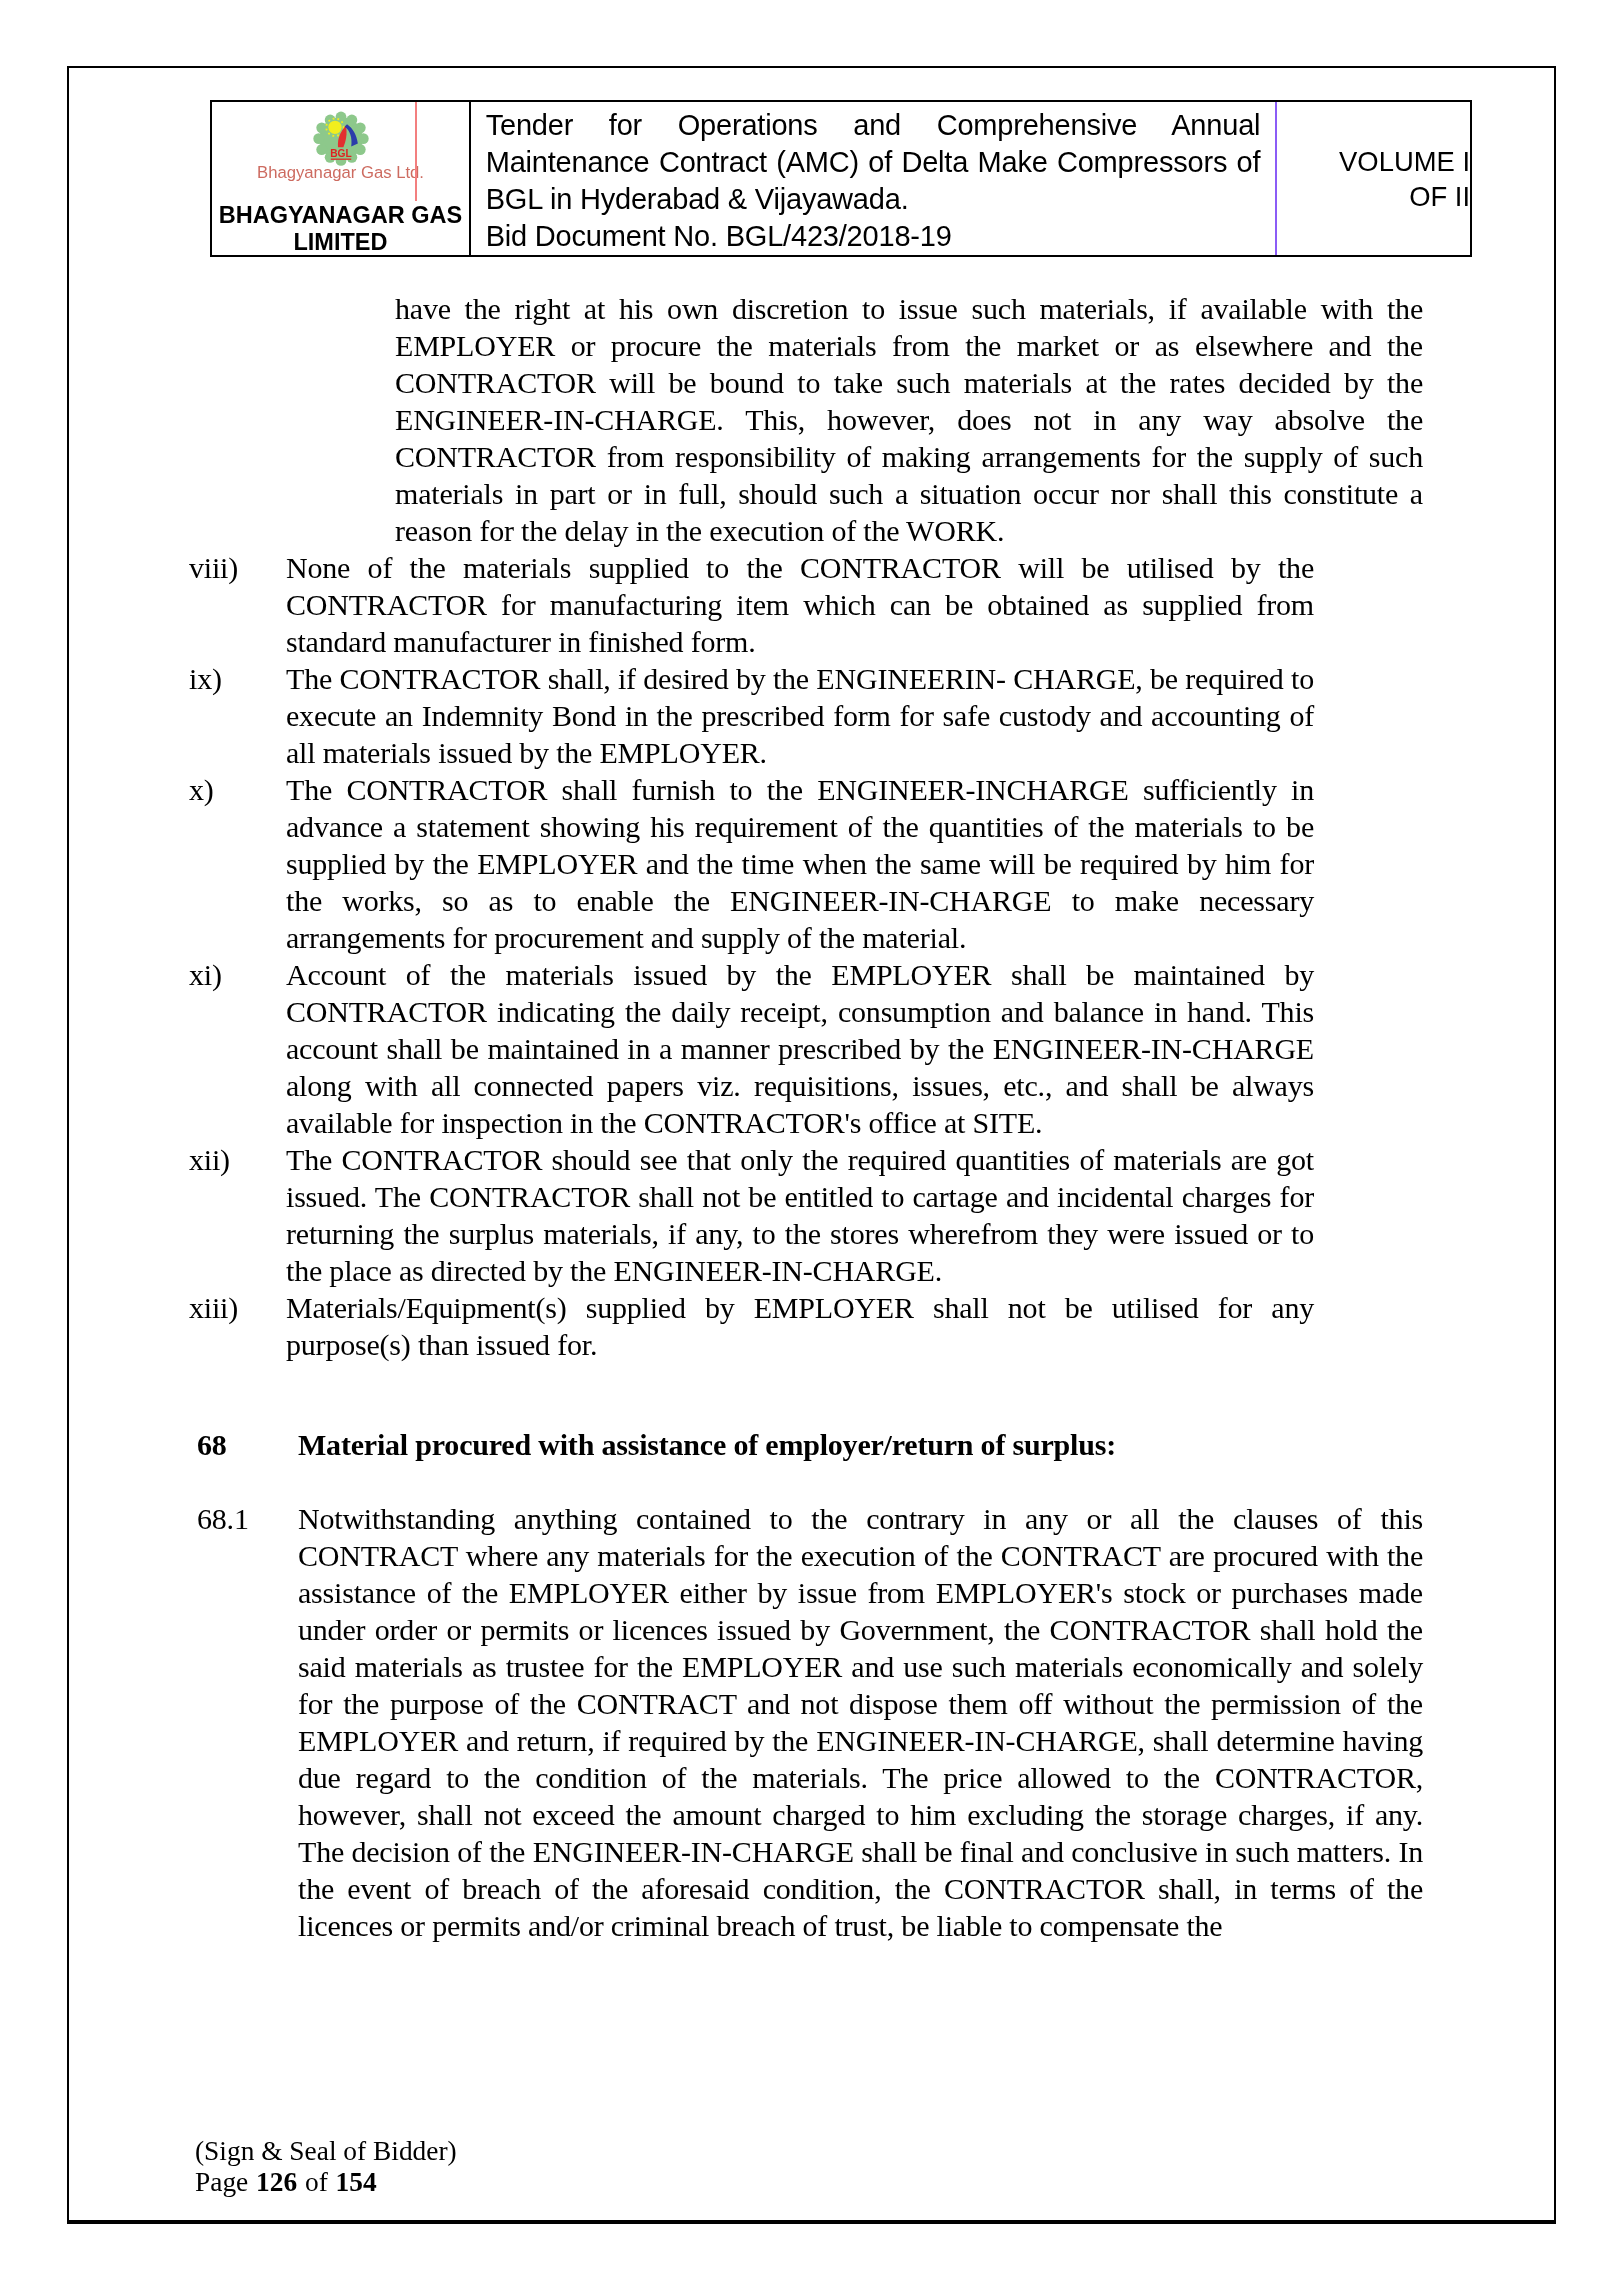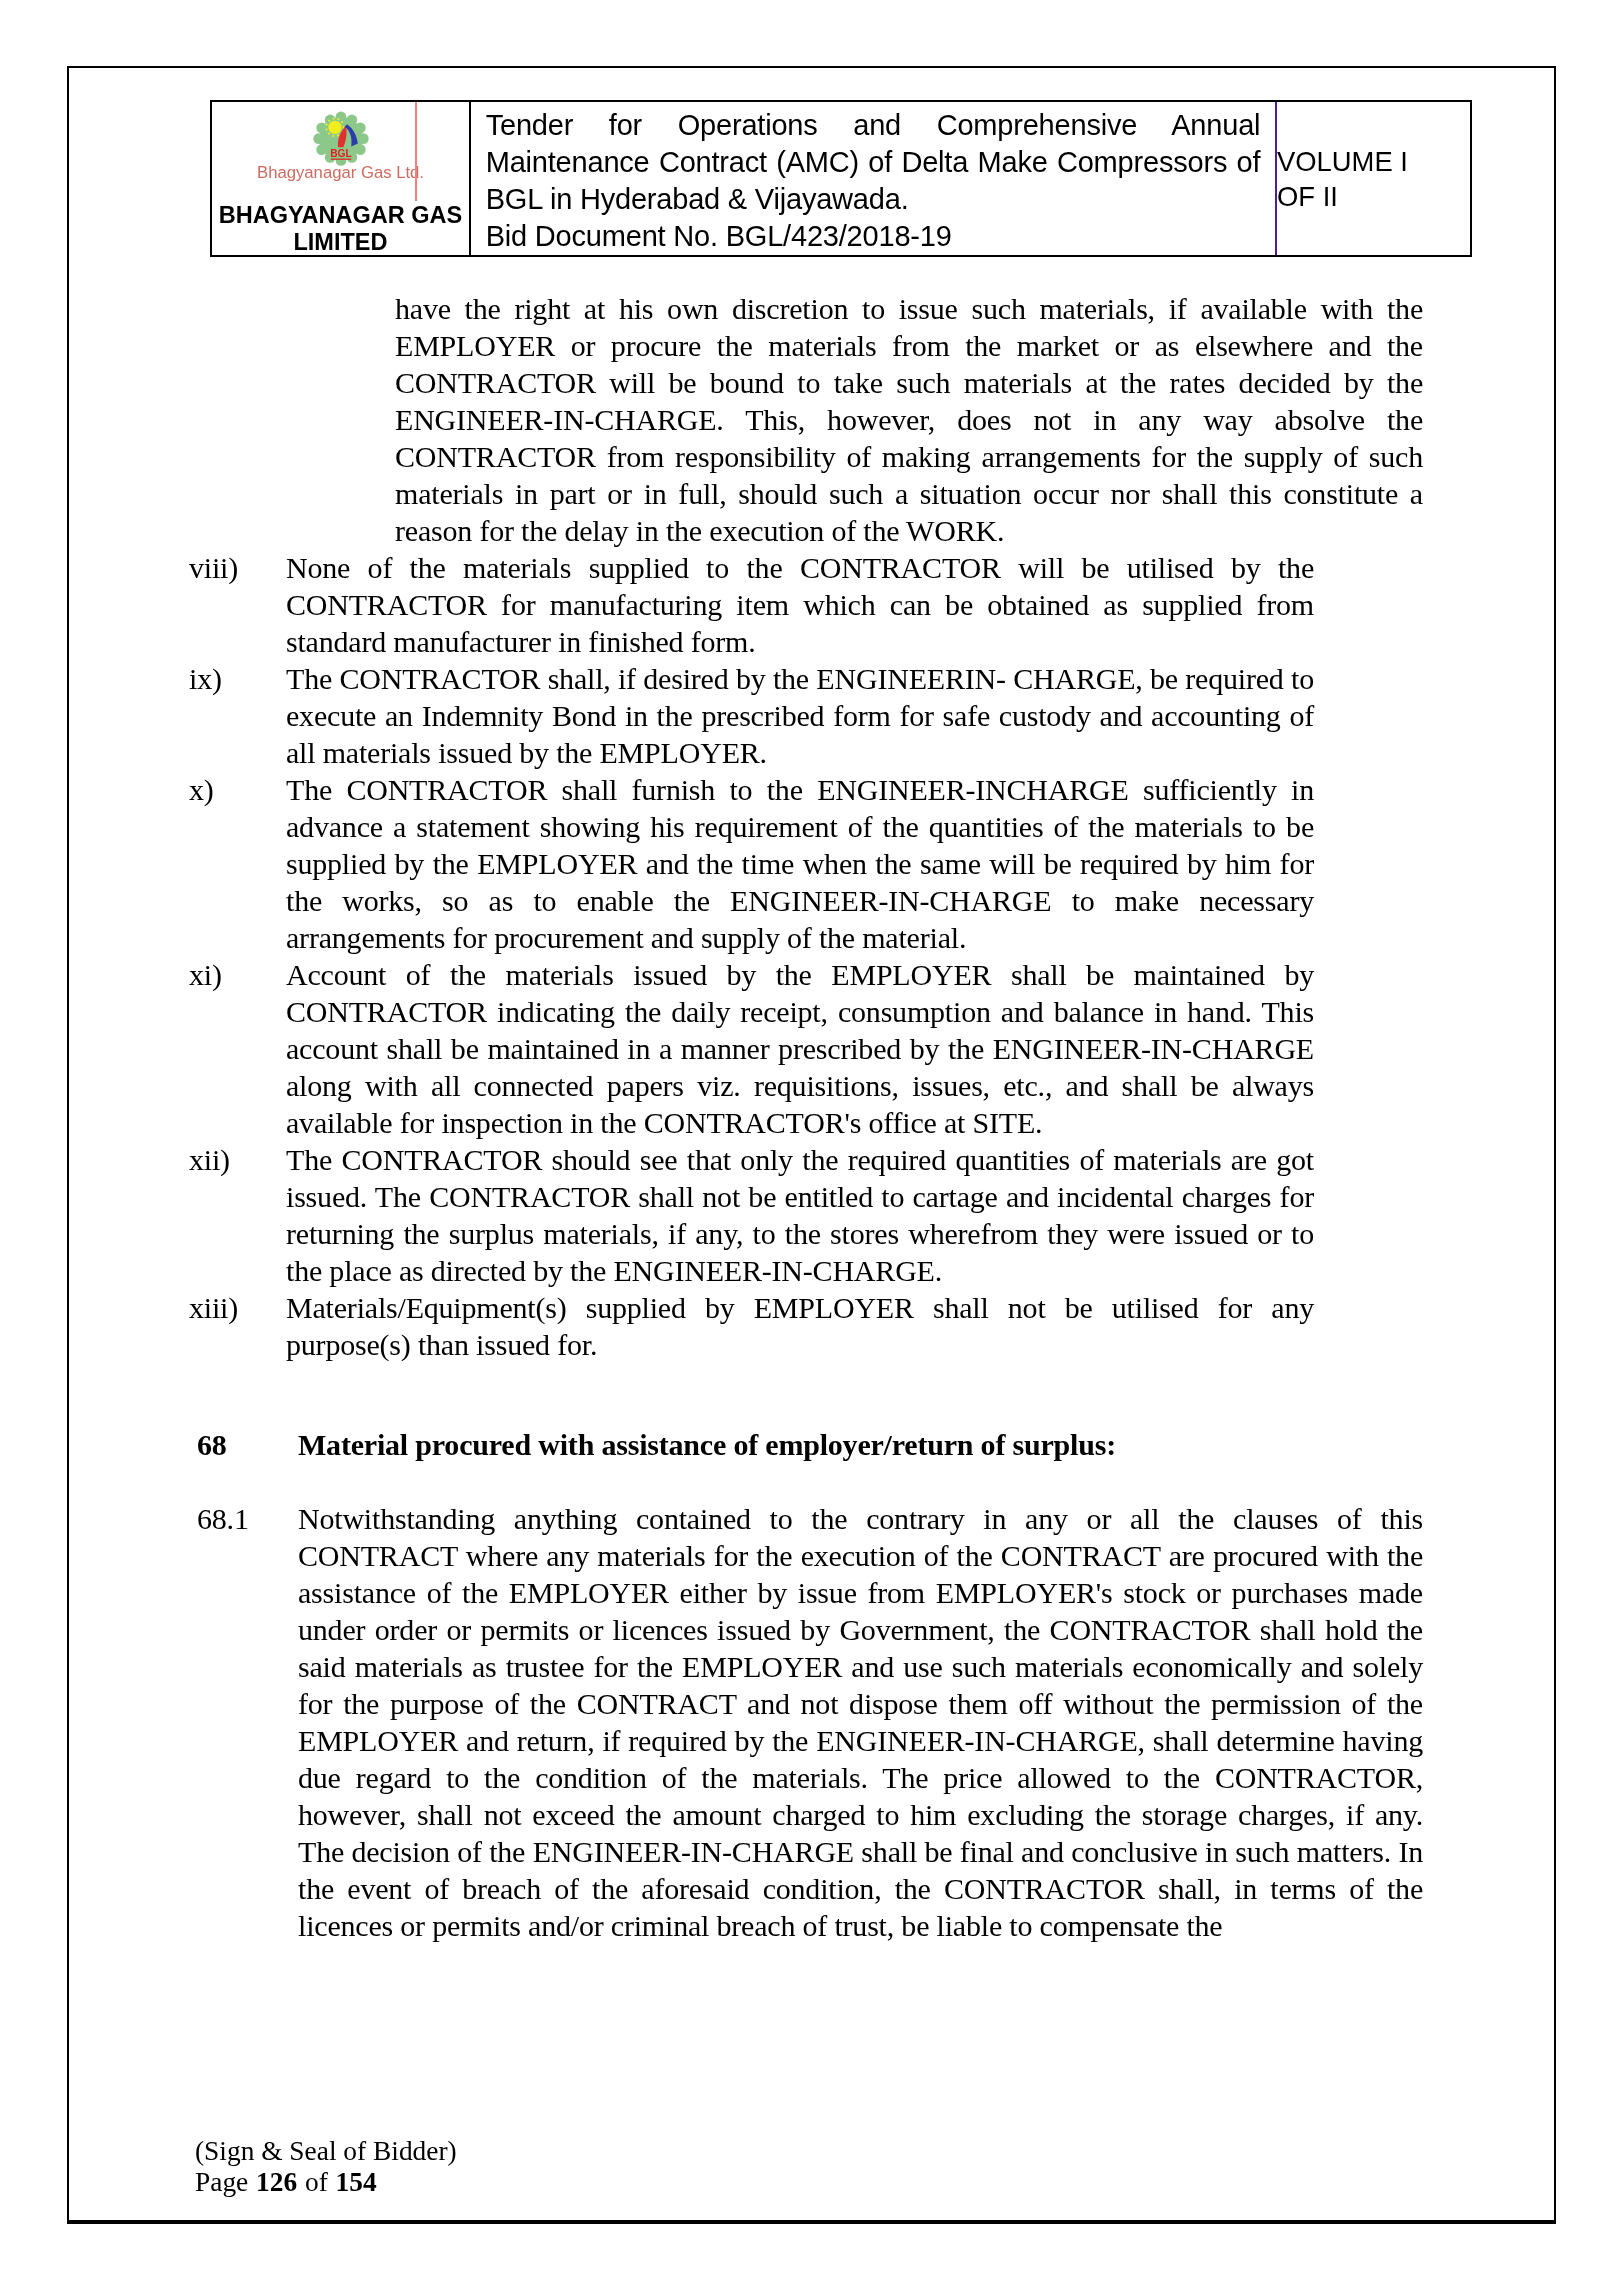--- a/index.html
+++ b/index.html
@@ -26,27 +26,27 @@
   }
   .logo-caption {
     font-family:"Liberation Sans", sans-serif; font-size:16.7px; line-height:17.6px;
     color:#cd6b60; margin-top:-2px; white-space:nowrap;
   }
   .org-name {
     font-family:"Liberation Sans", sans-serif; font-size:23.5px; line-height:26.5px;
     text-align:center; margin-top:20px;font-weight:bold;
   }
   .cell-title {
-    flex:1; border-right:2px solid #4c1d95; padding:4.9px 14.7px 0 14.7px;
+    flex:1; border-right:2px solid #8b5cf6; padding:4.9px 14.7px 0 14.7px;
     font-family:"Liberation Sans", sans-serif;
   }
   .title-main { font-size:29px; line-height:37px; text-align:justify; letter-spacing:-0.2px; }
   .title-bid  { font-size:29px; line-height:37px; letter-spacing:-0.2px; }
   .cell-volume {
-    width:193px; display:flex; flex-direction:column; align-items:flex-start; justify-content:center;
+    width:193px; display:flex; flex-direction:column; align-items:flex-end; justify-content:center;
     font-family:"Liberation Sans", sans-serif; font-size:27.4px; line-height:35px;
   }
   
   .flow { position:absolute; left:0; top:222px; right:0; font-size:30px; line-height:37px; letter-spacing:-0.2px; }
   .para.cont { margin:0 0 0 326px; width:1028px; text-align:justify; }
   .clause-item { display:flex; }
   .clause-item .num { width:97px; margin-left:120px; flex:0 0 97px; }
   .clause-item .txt { width:1028px; text-align:justify; }
   .section-row { display:flex; margin-top:63px; font-weight:bold; }
   .section-row .num { width:101px; margin-left:128px; flex:0 0 101px; }

